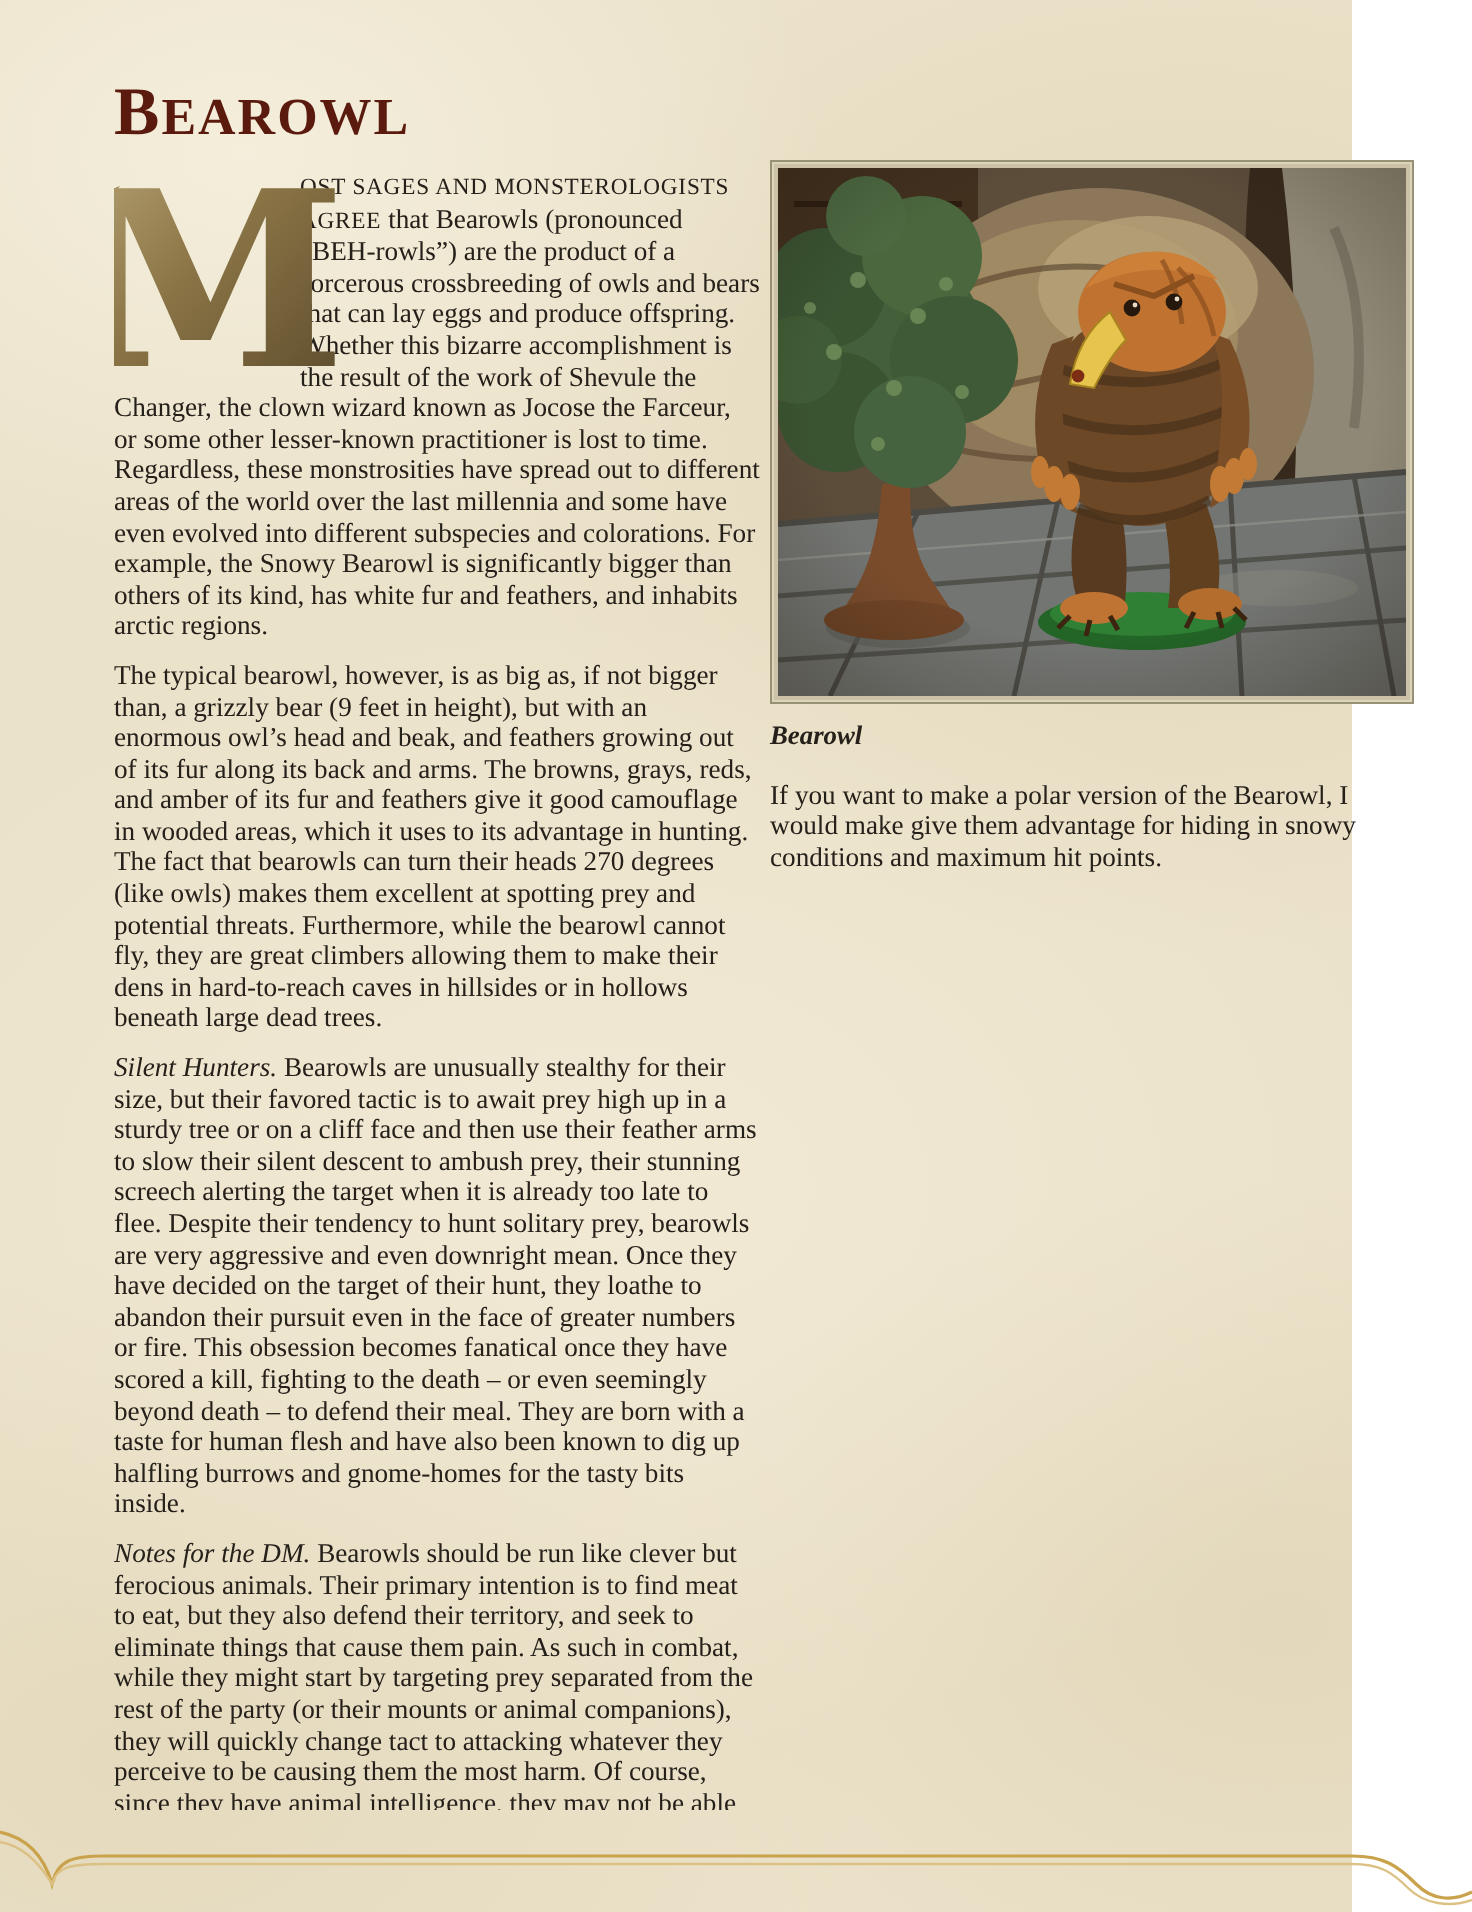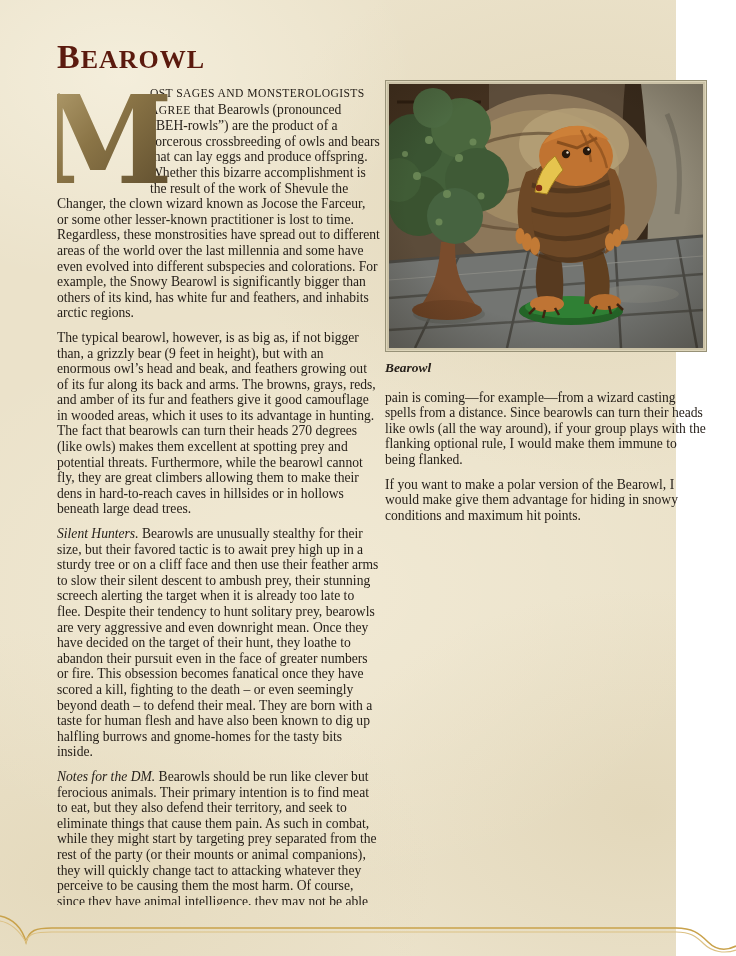--- a/index.html
+++ b/index.html
@@ -159,21 +159,20 @@
         </g>
 
         <radialGradient id="vg" cx="50%" cy="45%" r="72%">
           <stop offset="62%" stop-color="rgba(30,22,10,0)"></stop>
           <stop offset="100%" stop-color="rgba(30,22,10,0.30)"></stop>
         </radialGradient>
         <rect width="314" height="264" fill="url(#vg)"></rect>
       </svg>
     </div>
     <div class="caption">Bearowl</div>
-    <p><span>pain is coming—for example—from a wizard casting spells from a distance. Since bearowls can turn their heads like owls (all the way around), if your group plays with the flanking optional rule, I would make them immune to being flanked.</span></p>
     <p><span>If you want to make a polar version of the Bearowl, I would make give them advantage for hiding in snowy conditions and maximum hit points.</span></p>
   </div>
 
   <svg class="flourish" viewBox="0 0 736 50" aria-hidden="true">
     <path d="M0,11 C14,14 22,23 26,37 C29,25 36,23 52,23 L676,23 C692,23 699,28 708,37 C716,45 726,46 736,41" stroke="#c9a24b" stroke-width="1.6" fill="none"></path>
     <path d="M0,16 C12,18 20,27 26,37 C28,29 34,27 52,27 L676,27 C690,27 696,31 704,39 C712,47 725,49 736,45" stroke="#dcc184" stroke-width="1.2" fill="none"></path>
   </svg>
 
 </div>
 

